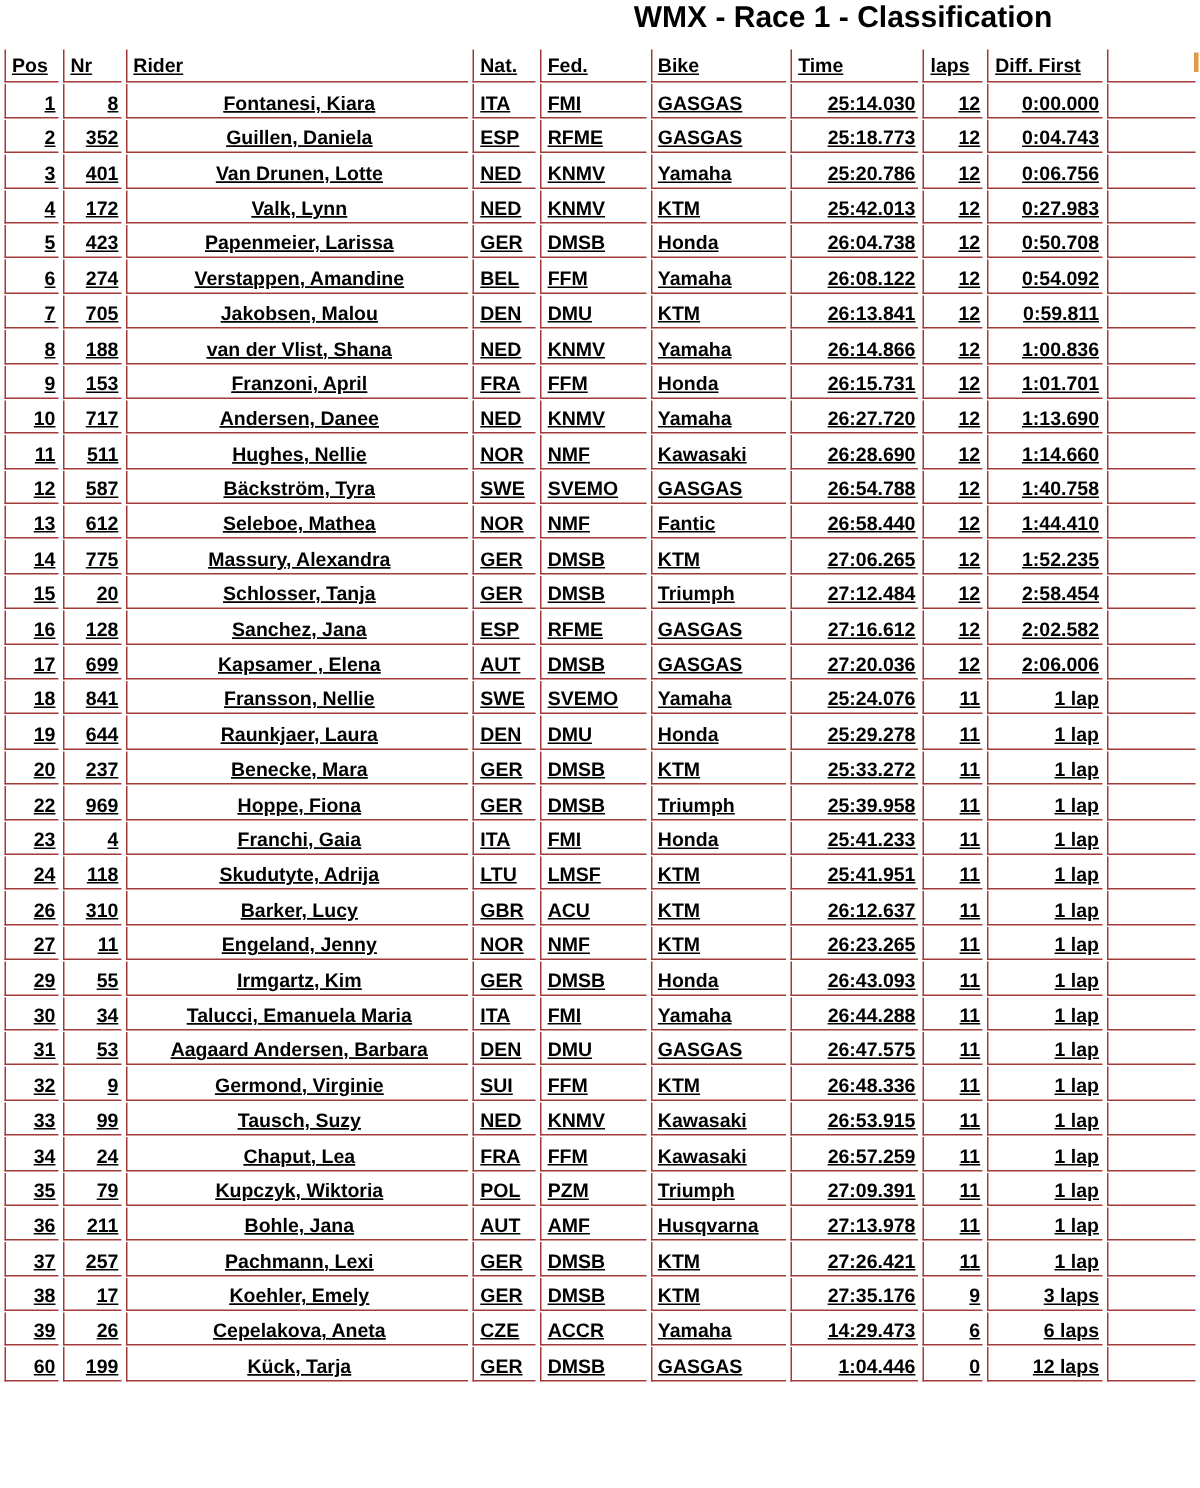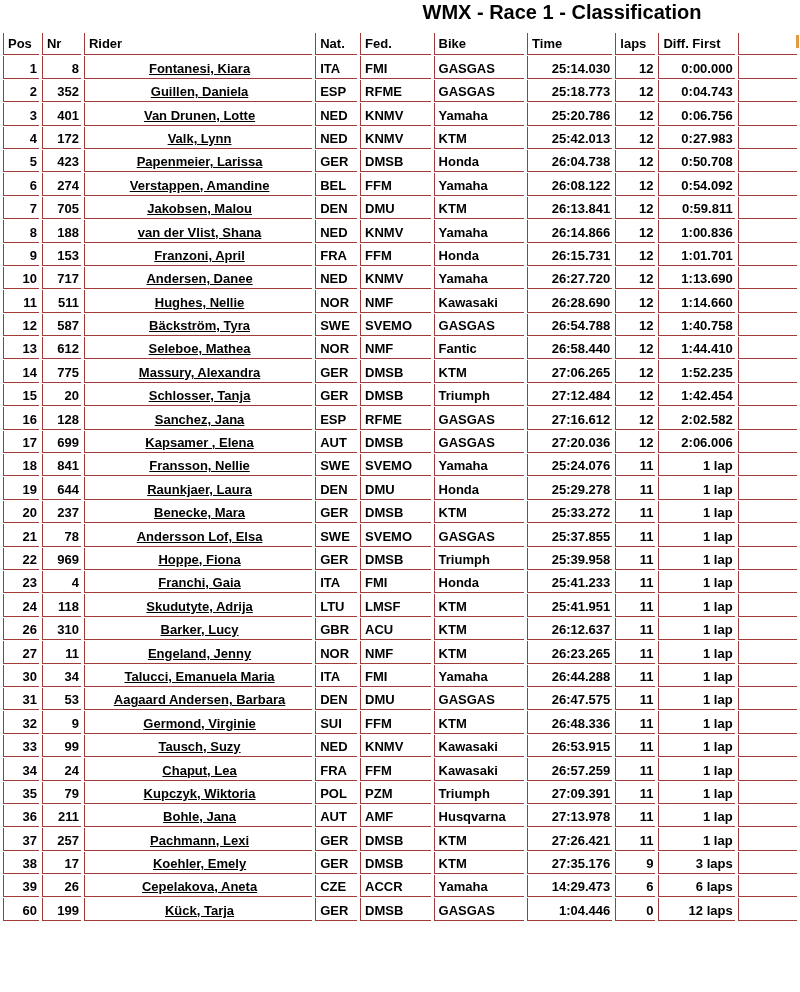--- a/index.html
+++ b/index.html
@@ -21,20 +21,21 @@
     font-weight: bold;
     letter-spacing: 0px;
     white-space: nowrap;
   }
   table.classification {
     position: absolute;
     top: 32px; left: 0;
     border-collapse: separate;
     border-spacing: 3px 1px;
     table-layout: fixed;
+    text-decoration: underline;
   }
   th, td {
     box-sizing: border-box;
     height: 22.4px;
     border-left: 1px solid var(--line);
     border-bottom: 1px solid var(--line);
     vertical-align: bottom;
     font-size: 13px;
     font-weight: bold;
     line-height: 15px;
@@ -256,21 +257,21 @@
       </tr>
       <tr>
         <td class="num">15</td>
         <td class="num">20</td>
         <td class="rider">Schlosser, Tanja</td>
         <td class="txt">GER</td>
         <td class="txt">DMSB</td>
         <td class="txt">Triumph</td>
         <td class="num">27:12.484</td>
         <td class="num">12</td>
-        <td class="num">1:42.454</td>
+        <td class="num">2:58.454</td>
         <td class="txt"></td>
       </tr>
       <tr>
         <td class="num">16</td>
         <td class="num">128</td>
         <td class="rider">Sanchez, Jana</td>
         <td class="txt">ESP</td>
         <td class="txt">RFME</td>
         <td class="txt">GASGAS</td>
         <td class="num">27:16.612</td>
@@ -320,32 +321,20 @@
         <td class="rider">Benecke, Mara</td>
         <td class="txt">GER</td>
         <td class="txt">DMSB</td>
         <td class="txt">KTM</td>
         <td class="num">25:33.272</td>
         <td class="num">11</td>
         <td class="num">1 lap</td>
         <td class="txt"></td>
       </tr>
       <tr>
-        <td class="num">21</td>
-        <td class="num">78</td>
-        <td class="rider">Andersson Lof, Elsa</td>
-        <td class="txt">SWE</td>
-        <td class="txt">SVEMO</td>
-        <td class="txt">GASGAS</td>
-        <td class="num">25:37.855</td>
-        <td class="num">11</td>
-        <td class="num">1 lap</td>
-        <td class="txt"></td>
-      </tr>
-      <tr>
         <td class="num">22</td>
         <td class="num">969</td>
         <td class="rider">Hoppe, Fiona</td>
         <td class="txt">GER</td>
         <td class="txt">DMSB</td>
         <td class="txt">Triumph</td>
         <td class="num">25:39.958</td>
         <td class="num">11</td>
         <td class="num">1 lap</td>
         <td class="txt"></td>
@@ -392,20 +381,32 @@
         <td class="rider">Engeland, Jenny</td>
         <td class="txt">NOR</td>
         <td class="txt">NMF</td>
         <td class="txt">KTM</td>
         <td class="num">26:23.265</td>
         <td class="num">11</td>
         <td class="num">1 lap</td>
         <td class="txt"></td>
       </tr>
       <tr>
+        <td class="num">29</td>
+        <td class="num">55</td>
+        <td class="rider">Irmgartz, Kim</td>
+        <td class="txt">GER</td>
+        <td class="txt">DMSB</td>
+        <td class="txt">Honda</td>
+        <td class="num">26:43.093</td>
+        <td class="num">11</td>
+        <td class="num">1 lap</td>
+        <td class="txt"></td>
+      </tr>
+      <tr>
         <td class="num">30</td>
         <td class="num">34</td>
         <td class="rider">Talucci, Emanuela Maria</td>
         <td class="txt">ITA</td>
         <td class="txt">FMI</td>
         <td class="txt">Yamaha</td>
         <td class="num">26:44.288</td>
         <td class="num">11</td>
         <td class="num">1 lap</td>
         <td class="txt"></td>

